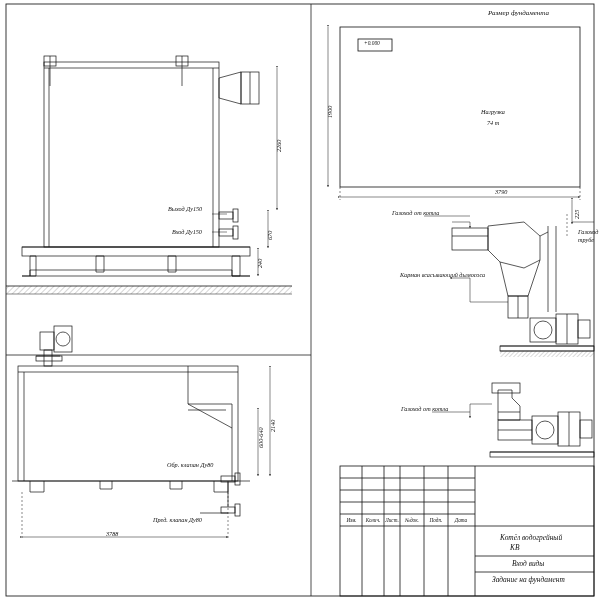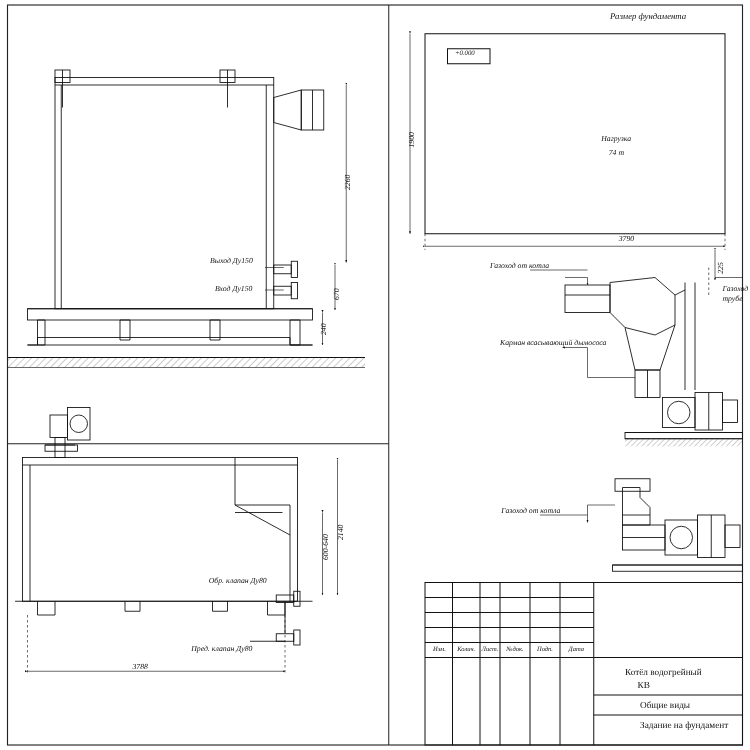--- a/index.html
+++ b/index.html
@@ -32,20 +32,21 @@
     font-family:"Liberation Serif", serif;
     font-style:italic;
     font-size:5.2px;
     color:#111;
     white-space:nowrap;
     text-align:center;
   }
   .title-txt{
     position:absolute;
     font-family:"Liberation Serif", serif;
+    font-style:italic;
     font-size:7.4px;
     color:#111;
     white-space:nowrap;
   }
 </style>
 </head>
 <body>
 
 <div id="sheet">
 
@@ -290,16 +291,16 @@
 
   <div class="tbl-txt" style="left:341px;top:517px;width:21px;">Изм.</div>
   <div class="tbl-txt" style="left:362px;top:517px;width:22px;">Колич.</div>
   <div class="tbl-txt" style="left:384px;top:517px;width:16px;">Лист.</div>
   <div class="tbl-txt" style="left:400px;top:517px;width:24px;">№док.</div>
   <div class="tbl-txt" style="left:424px;top:517px;width:24px;">Подп.</div>
   <div class="tbl-txt" style="left:448px;top:517px;width:26px;">Дата</div>
 
   <div class="title-txt" style="left:500px;top:533px;">Котёл водогрейный</div>
   <div class="title-txt" style="left:510px;top:543px;">КВ</div>
-  <div class="title-txt" style="left:512px;top:559px;">Общие виды</div>
-  <div class="title-txt" style="left:492px;top:575px;margin-left:20px;">Задание на фундамент</div>
+  <div class="title-txt" style="left:512px;top:559px;">Вход виды</div>
+  <div class="title-txt" style="left:492px;top:575px;">Задание на фундамент</div>
 
 </div>
 
 </body></html>

